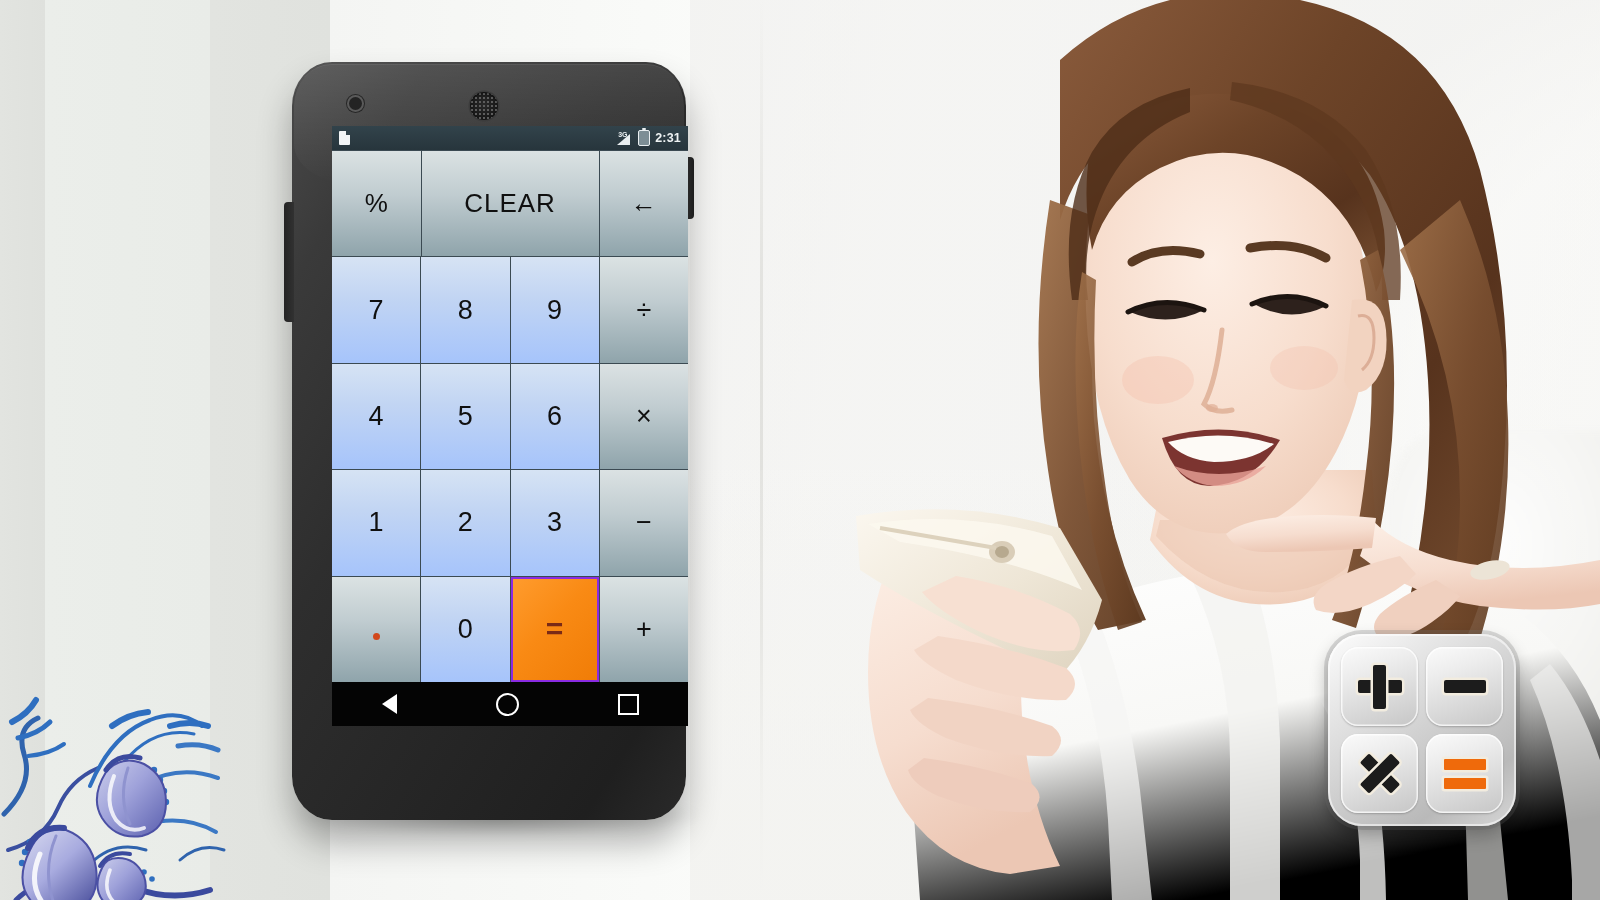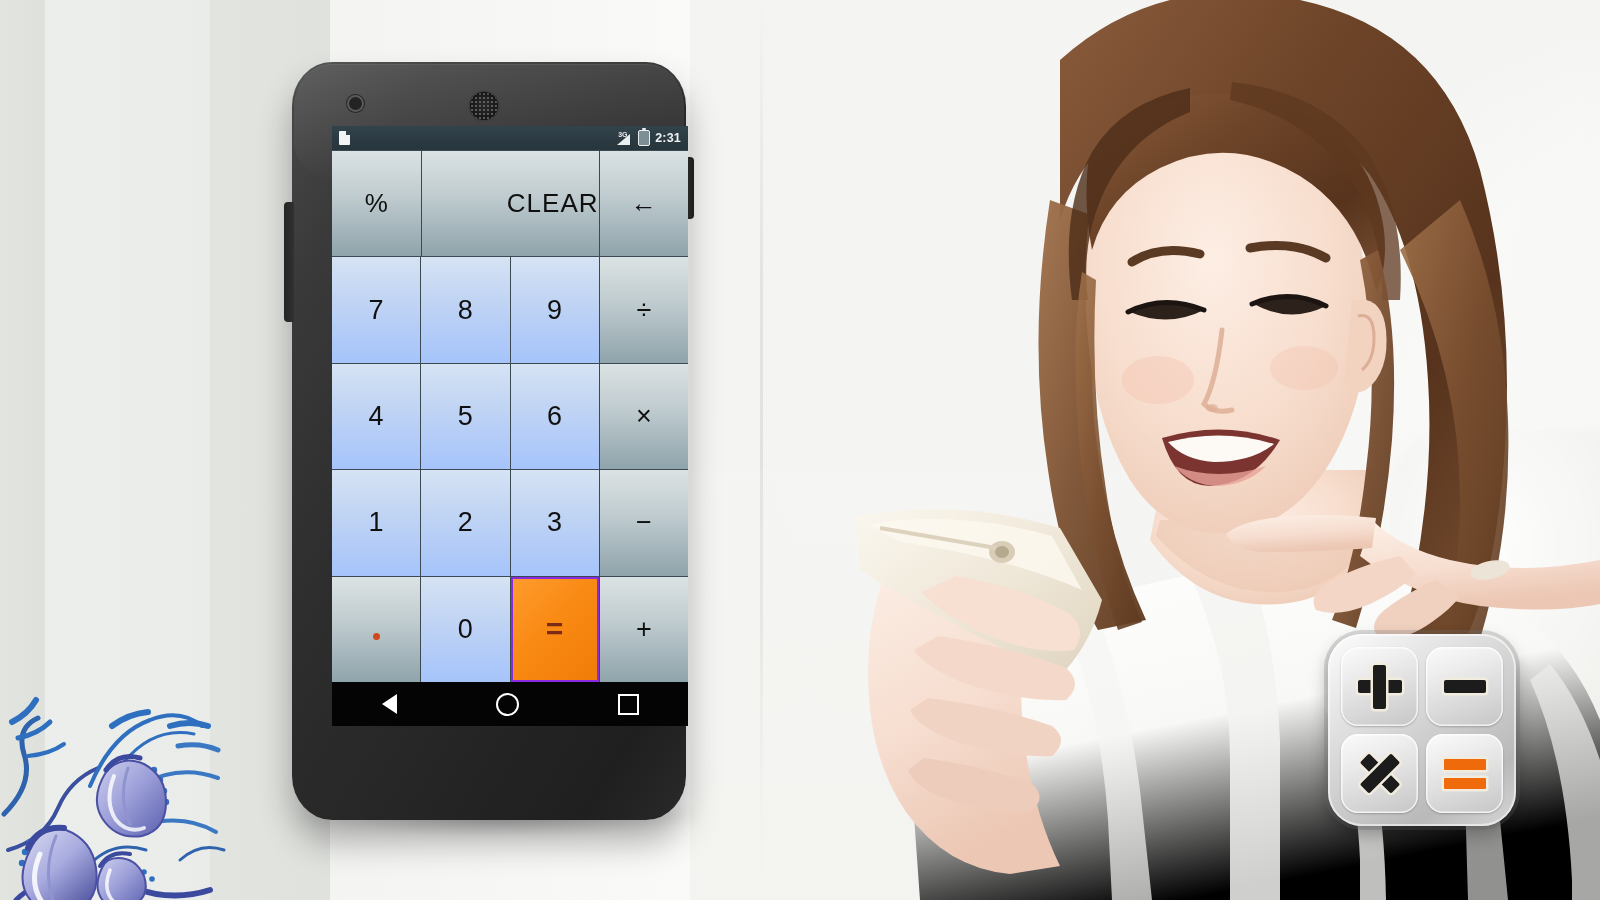--- a/index.html
+++ b/index.html
@@ -83,21 +83,21 @@
   .disp-expr{background:linear-gradient(180deg,#b7cdf3 0%,#aac4ef 55%,#b9cdf0 100%);
     margin:0 -9px;padding:3px 6px 6px 6px;text-align:center;color:#121212;
     font-size:38px;font-weight:500;letter-spacing:-1px;line-height:1.06;white-space:nowrap;overflow:hidden;}
 
   .keys{flex:1;display:flex;flex-direction:column;background:#3b4a52;gap:1px;padding-top:1px;}
   .krow{flex:1;display:flex;gap:1px;}
   .key{flex:1;display:flex;align-items:center;justify-content:center;
     font-size:27px;color:#101010;font-weight:500;position:relative;user-select:none;}
   .key.num{background:linear-gradient(180deg,#d6e3f4 0%,#c2d5f3 38%,#a6c4fb 100%);}
   .key.op{background:linear-gradient(180deg,#dbe2e3 0%,#c0ccd0 42%,#8fa4ab 100%);}
-  .key.wide{flex:2;justify-content:flex-end;}
+  .key.wide{flex:2;}
   .key.clear{font-size:26px;letter-spacing:1px;font-weight:500;}
   .key.arrow{font-size:26px;}
   .key.eq{background:linear-gradient(135deg,#ff9c2e 0%,#f98a14 45%,#f07c06 100%);
     box-shadow:0 0 0 2px #8a2be2 inset;color:#7a2a16;font-size:30px;font-weight:bold;}
   .key.dot{position:relative;}
   .key.dot .d{width:7px;height:7px;border-radius:50%;background:#d2481c;display:block;margin-top:14px;}
   .key.pct{font-size:26px;}
 
   .navbar{height:44px;background:#040404;display:flex;align-items:center;justify-content:space-around;}
   .nav-back{width:0;height:0;border-top:10px solid transparent;border-bottom:10px solid transparent;border-right:15px solid #fff;}

